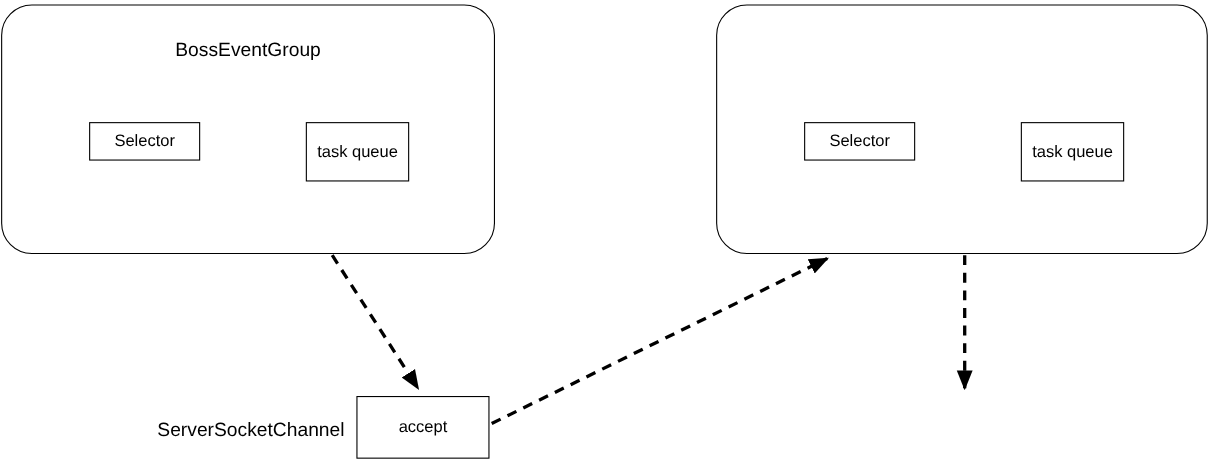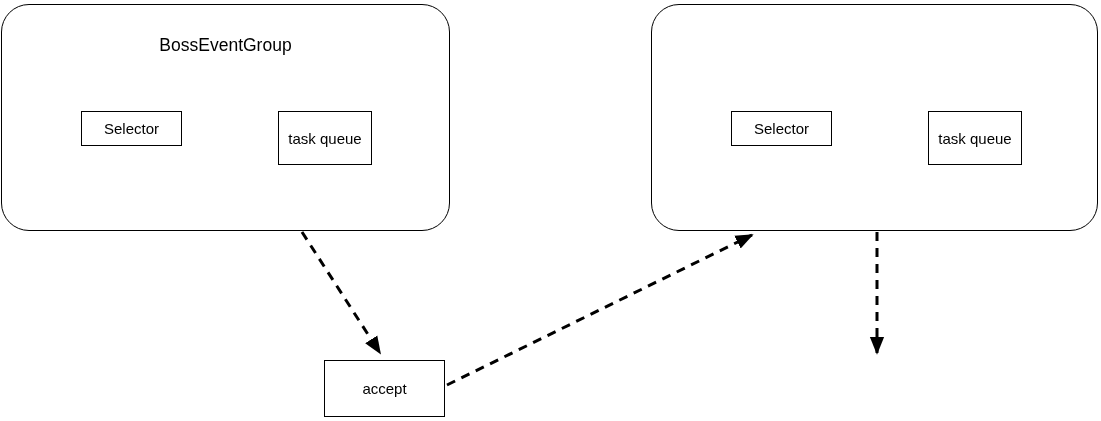--- a/index.html
+++ b/index.html
@@ -102,15 +102,16 @@
   </div>
 
   <div class="group child">
     <div class="inner-box selector">Selector</div>
     <div class="inner-box task-queue">task queue</div>
   </div>
 
   <div class="node accept">accept</div>
 
 
+  <div class="edge-label server-socket-channel">ServerSocketChannel</div>
 
 
 </div>
 
 </body></html>

